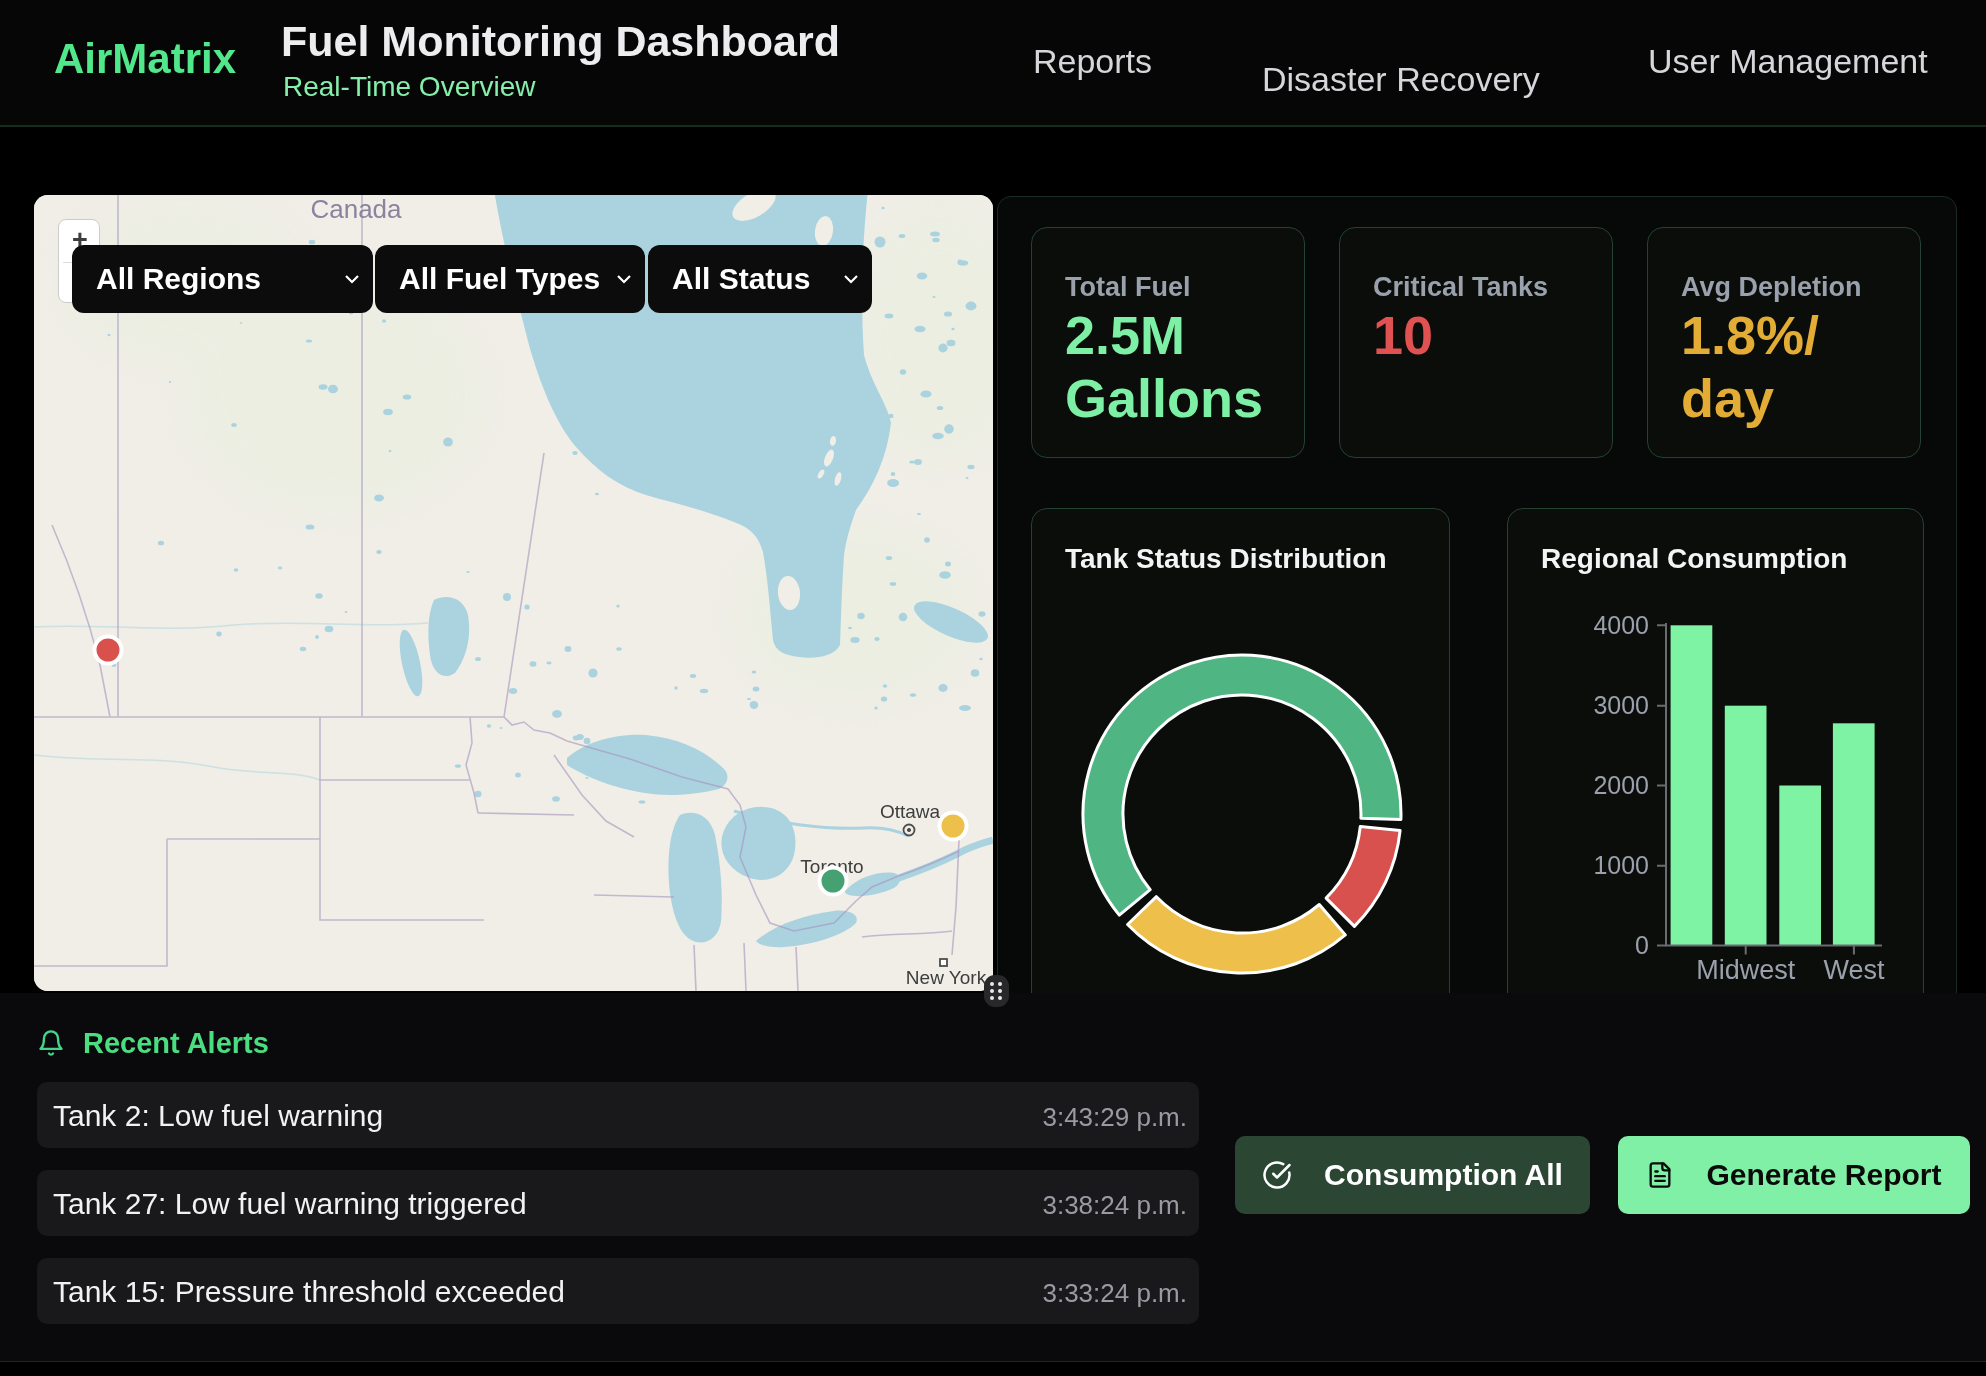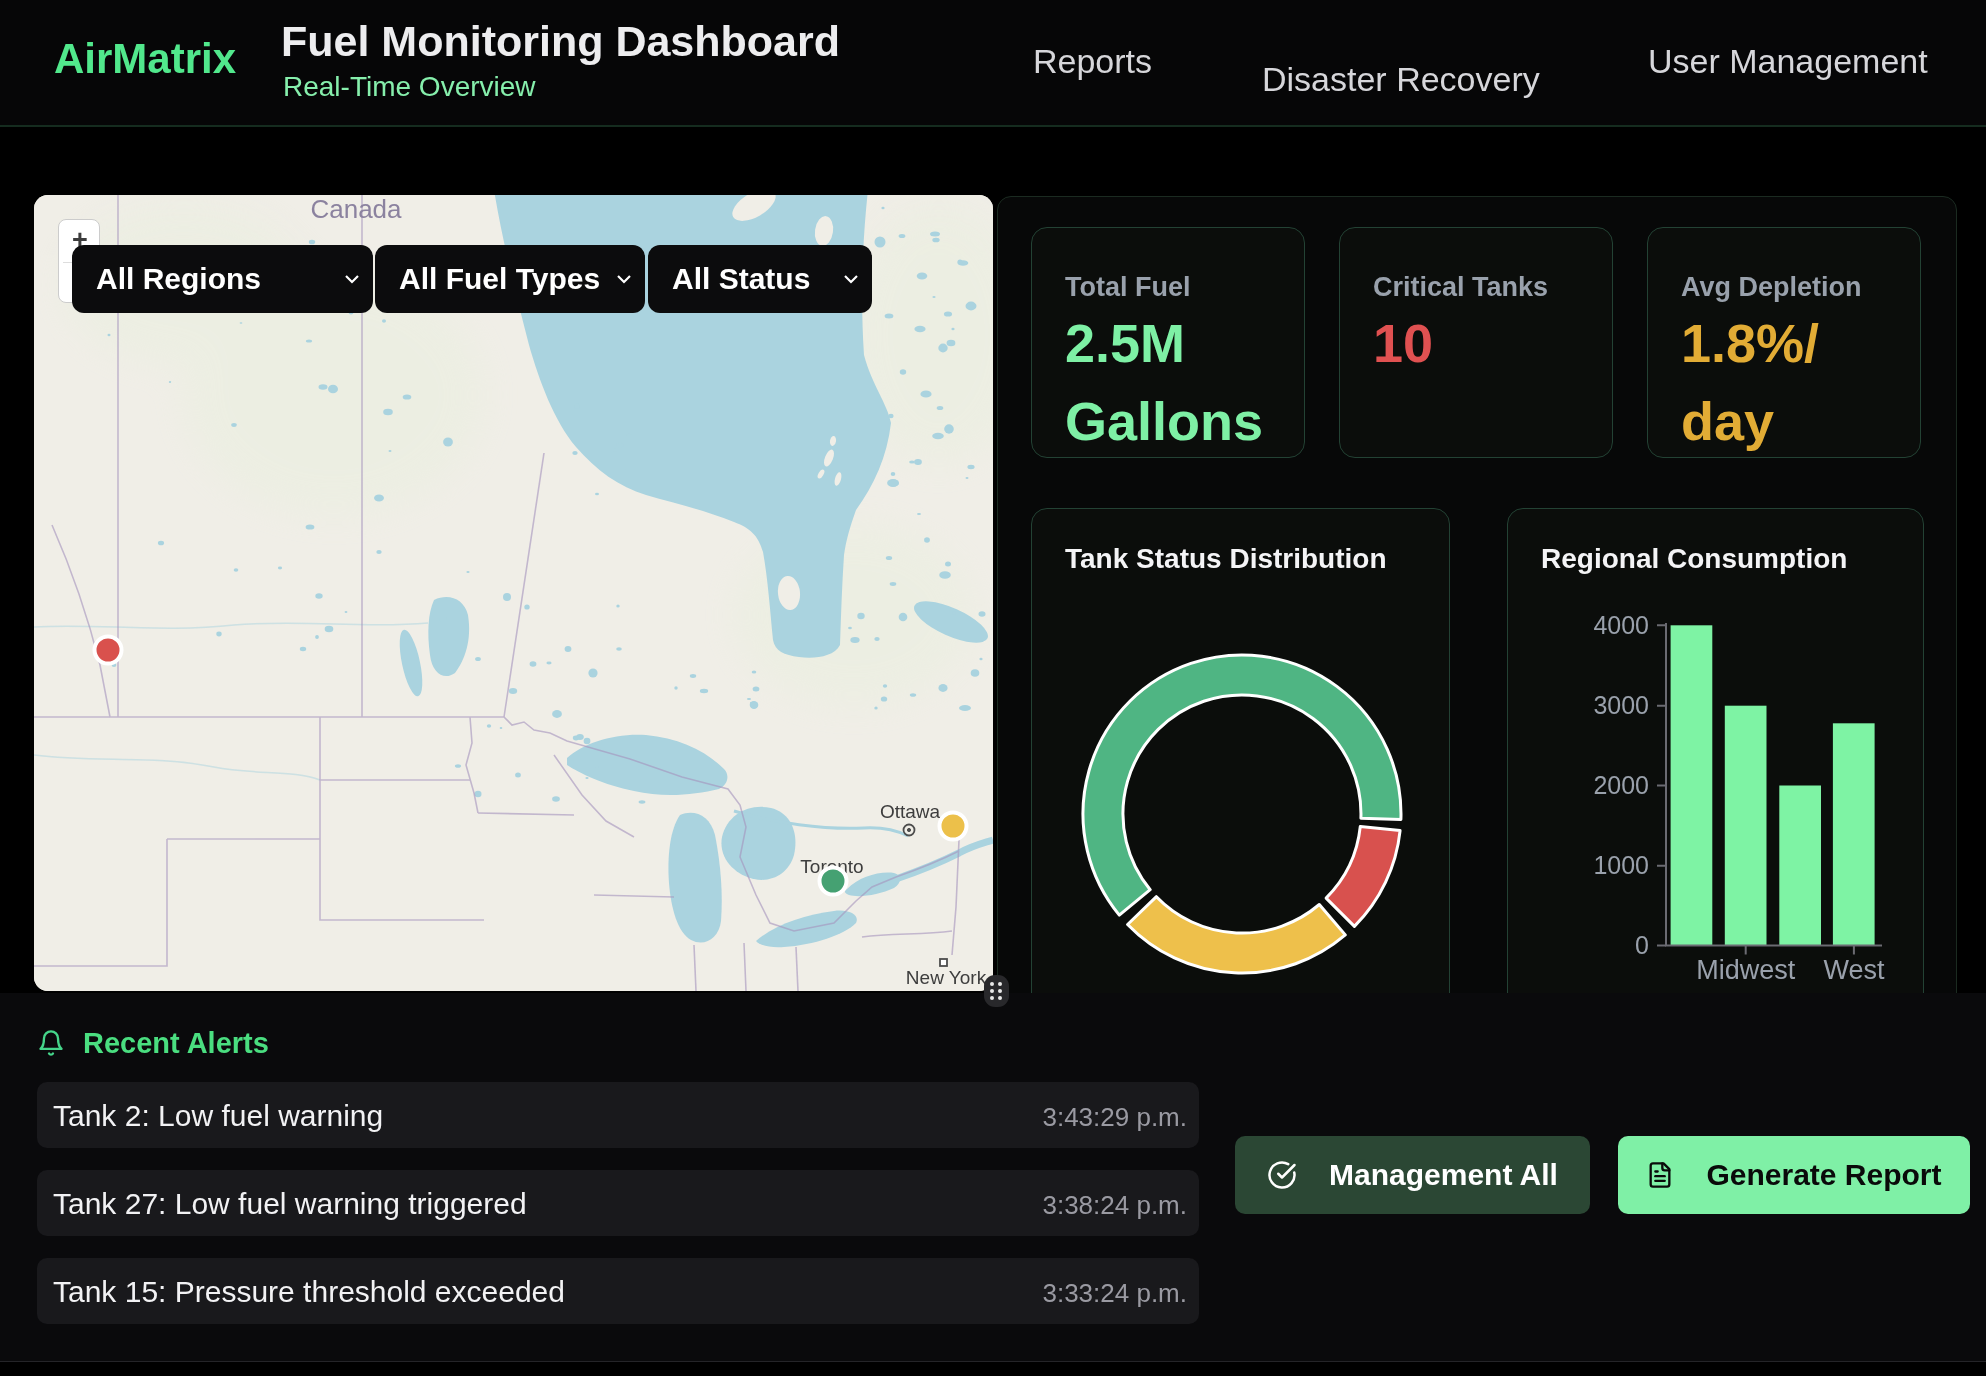--- a/index.html
+++ b/index.html
@@ -15,21 +15,21 @@
 #zoomctl { position:absolute; left:24px; top:24px; width:42px; height:84px; background:#fff; border-radius:8px; border:1px solid #ccc; }
 #zoomctl .zi { position:absolute; left:0; width:42px; height:42px; text-align:center; font-size:27px; font-weight:700; color:#3c3c3c; line-height:40px; }
 #zoomctl .sep { position:absolute; left:4px; top:42px; width:34px; height:1px; background:#ddd; }
 .dd { position:absolute; top:50px; height:68px; background:#0c0c0d; border-radius:12px; color:#fff; font-size:30px; font-weight:600; display:flex; align-items:center; }
 .dd span { padding-left:24px; }
 .dd svg { position:absolute; right:11px; top:24px; }
 
 #rpanel { position:absolute; left:997px; top:196px; width:960px; height:1000px; background:#070808; border:1px solid #1b2b21; border-radius:14px; }
 .scard { position:absolute; top:30px; width:274px; height:231px; background:#0b0d0b; border:1px solid #234234; border-radius:16px; }
 .scard .lab { position:absolute; left:33px; top:44px; font-size:27px; font-weight:600; color:#99a1ac; }
-.scard .val { position:absolute; left:33px; top:76px; font-size:54px; font-weight:700; line-height:78px; }
+.scard .val { position:absolute; left:33px; top:76px; font-size:54px; font-weight:700; line-height:63px; }
 .ccard { position:absolute; top:311px; height:700px; background:#0b0d0b; border:1px solid #234234; border-radius:16px; }
 .ccard .ctitle { position:absolute; left:33px; top:34px; font-size:28px; font-weight:700; color:#f4f4f6; }
 
 #apanel { position:absolute; left:0; top:993px; width:1986px; height:369px; background:#0a0a0c; border-bottom:1px solid #242428; z-index:20; }
 #handle { position:absolute; left:984px; top:975px; width:25px; height:32px; background:#28282b; border-radius:11px; z-index:30; }
 #handle i { position:absolute; width:4px; height:4px; border-radius:2px; background:#e8e8e8; }
 .arow { position:absolute; left:37px; width:1162px; height:66px; background:#19191c; border-radius:10px; z-index:21; }
 .arow .at { position:absolute; left:16px; top:17px; font-size:30px; font-weight:400; color:#f2f2f4; }
 .arow .ts { position:absolute; right:12px; top:20px; font-size:26px; color:#9a9aa2; }
 .btn { position:absolute; height:78px; border-radius:10px; z-index:21; display:flex; align-items:center; justify-content:center; font-size:30px; font-weight:600; }
@@ -336,21 +336,21 @@
     </div>
   <div class="arow" style="top:265px;">
       <div class="at">Tank 15: Pressure threshold exceeded</div>
       <div class="ts">3:33:24 p.m.</div>
     </div>
   <div class="btn" style="top:143px;left:1235px;width:355px;background:#2b4734;color:#fff;">
     <svg width="30" height="30" viewBox="0 0 24 24" fill="none" stroke="#fff" stroke-width="2" stroke-linecap="round" stroke-linejoin="round" style="margin-right:32px;">
         <path d="M21.801 10A10 10 0 1 1 17 3.335"></path>
         <path d="m9 11 3 3L22 4"></path>
       </svg>
-    <span>Management All</span>
+    <span>Consumption All</span>
   </div>
   <div class="btn" style="top:143px;left:1618px;width:352px;background:#7ff0a6;color:#0a0a0a;">
     <svg width="28" height="28" viewBox="0 0 24 24" fill="none" stroke="#0a0a0a" stroke-width="2" stroke-linecap="round" stroke-linejoin="round" style="margin-right:32px;">
         <path d="M15 2H6a2 2 0 0 0-2 2v16a2 2 0 0 0 2 2h12a2 2 0 0 0 2-2V7Z"></path>
         <path d="M14 2v4a2 2 0 0 0 2 2h4"></path>
         <path d="M10 9H8"></path>
         <path d="M16 13H8"></path>
         <path d="M16 17H8"></path>
       </svg>
     <span>Generate Report</span>

